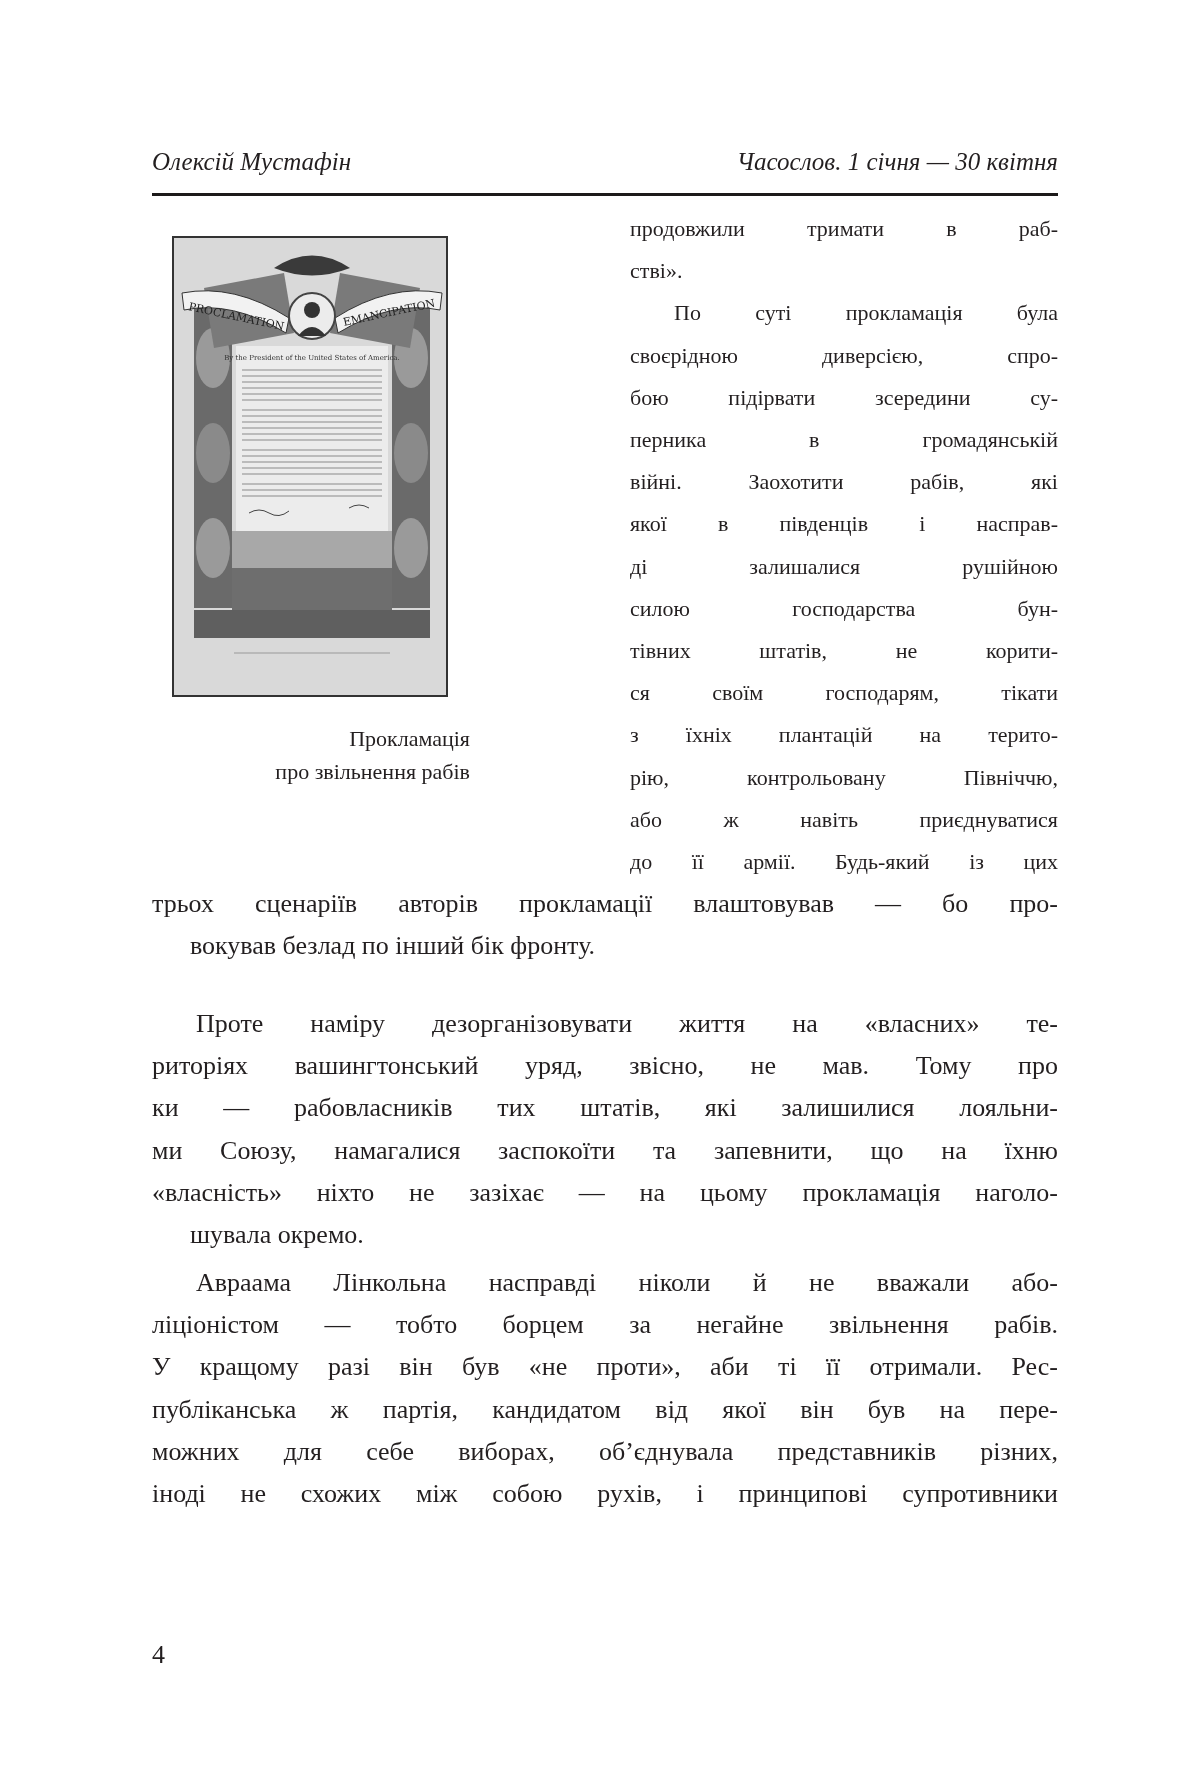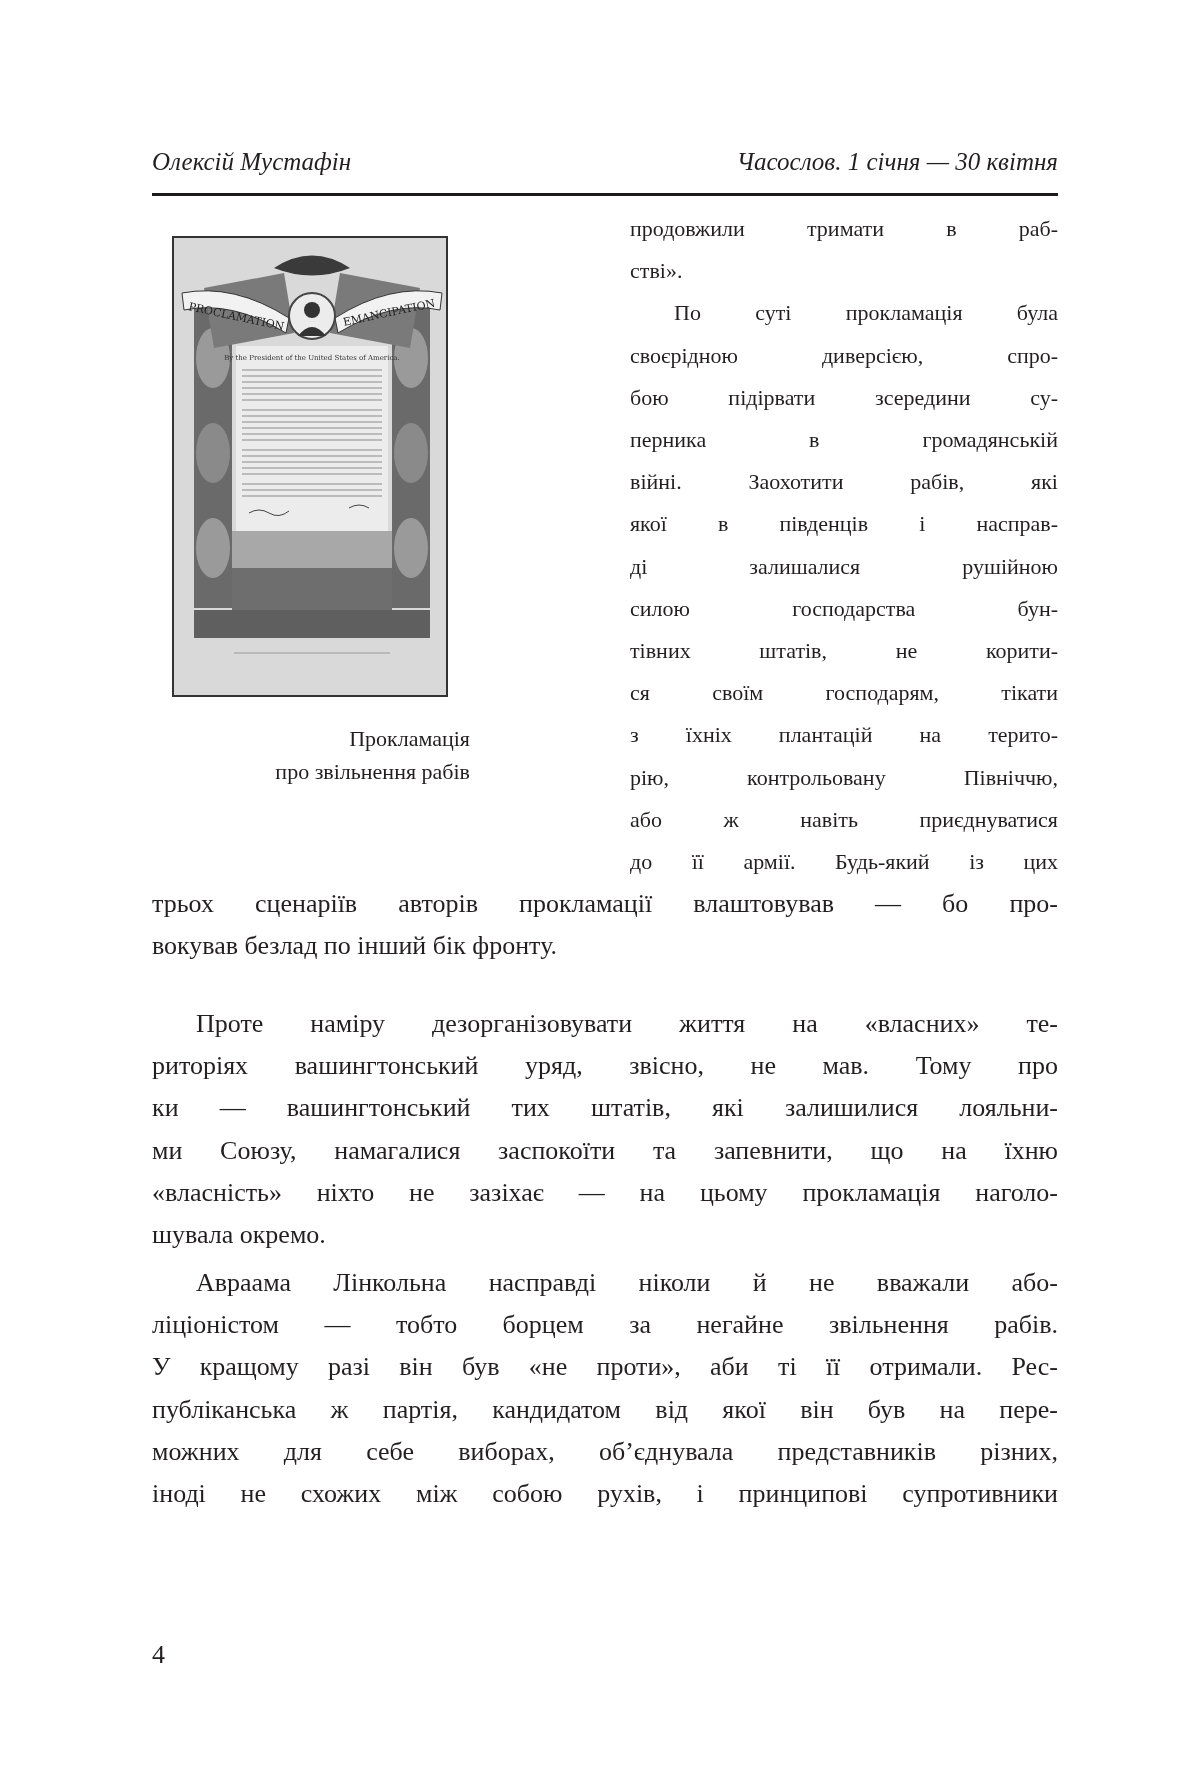--- a/index.html
+++ b/index.html
@@ -15,21 +15,21 @@
   .caption { position: absolute; left: 150px; top: 722px; width: 320px; text-align: right;
              font-size: 22px; line-height: 33px; }
 
   .col-right { position: absolute; left: 630px; top: 208px; width: 428px;
                font-size: 22px; line-height: 42.2px; text-align: justify; }
   .col-right .line { display: block; white-space: nowrap; text-align-last: justify; }
   .col-right .last { text-align-last: left; }
 
   .full { position: absolute; left: 152px; width: 906px; font-size: 26px; line-height: 42.2px; }
   .full .line { display: block; white-space: nowrap; text-align: justify; text-align-last: justify; }
-  .full .last { text-align-last: left; }
+  .full .last { text-align-last: left; margin-left: 38px; }
   .indent { text-indent: 44px; }
 
   .page-number { position: absolute; left: 152px; top: 1640px; font-size: 26px; }
 </style>
 </head>
 <body>
 
 <div class="header">
   <span>Олексій Мустафін</span>
   <span>Часослов. 1 січня — 30 квітня</span>
@@ -121,21 +121,21 @@
 </div>
 
 <div class="full" style="top:883px">
   <span class="line">трьох сценаріїв авторів прокламації влаштовував — бо про-</span>
   <span class="line last">вокував безлад по інший бік фронту.</span>
 </div>
 
 <div class="full" style="top:1003px">
   <span class="line indent">Проте наміру дезорганізовувати життя на «власних» те-</span>
   <span class="line">риторіях вашингтонський уряд, звісно, не мав. Тому про</span>
-  <span class="line">ки — вашингтонський тих штатів, які залишилися лояльни-</span>
+  <span class="line">ки — рабовласників тих штатів, які залишилися лояльни-</span>
   <span class="line">ми Союзу, намагалися заспокоїти та запевнити, що на їхню</span>
   <span class="line">«власність» ніхто не зазіхає — на цьому прокламація наголо-</span>
   <span class="line last">шувала окремо.</span>
 </div>
 
 <div class="full" style="top:1262px">
   <span class="line indent">Авраама Лінкольна насправді ніколи й не вважали або-</span>
   <span class="line">ліціоністом — тобто борцем за негайне звільнення рабів.</span>
   <span class="line">У кращому разі він був «не проти», аби ті її отримали. Рес-</span>
   <span class="line">публіканська ж партія, кандидатом від якої він був на пере-</span>

